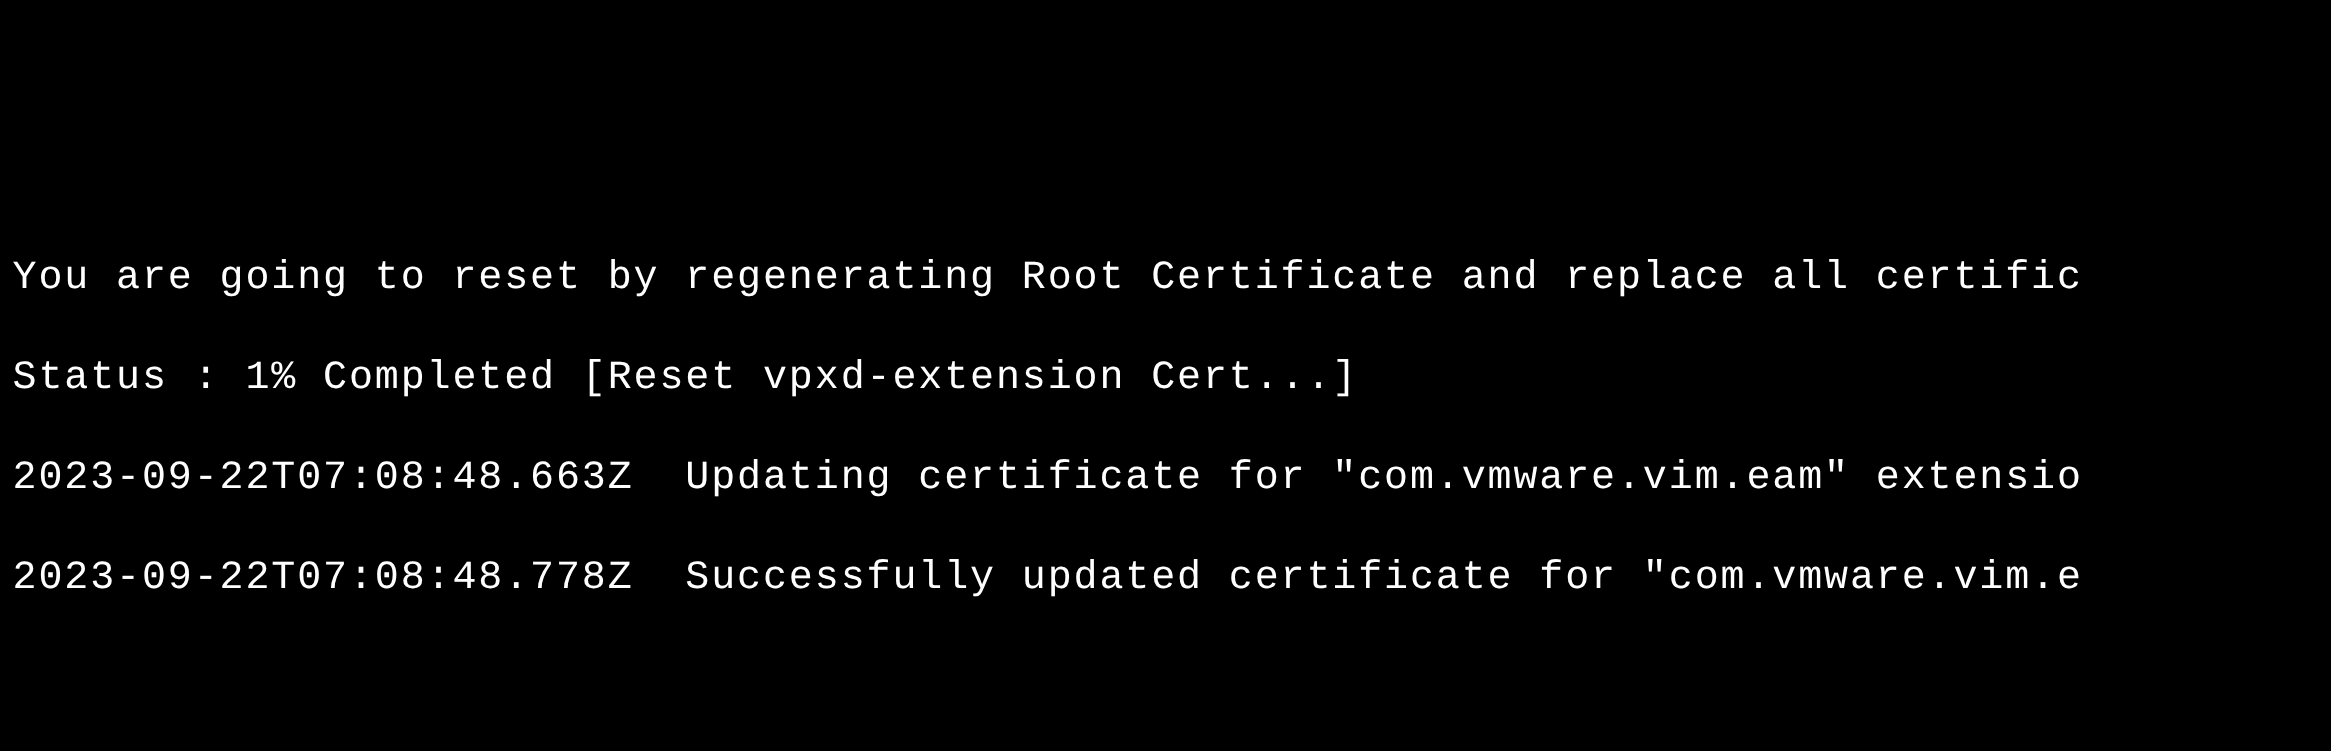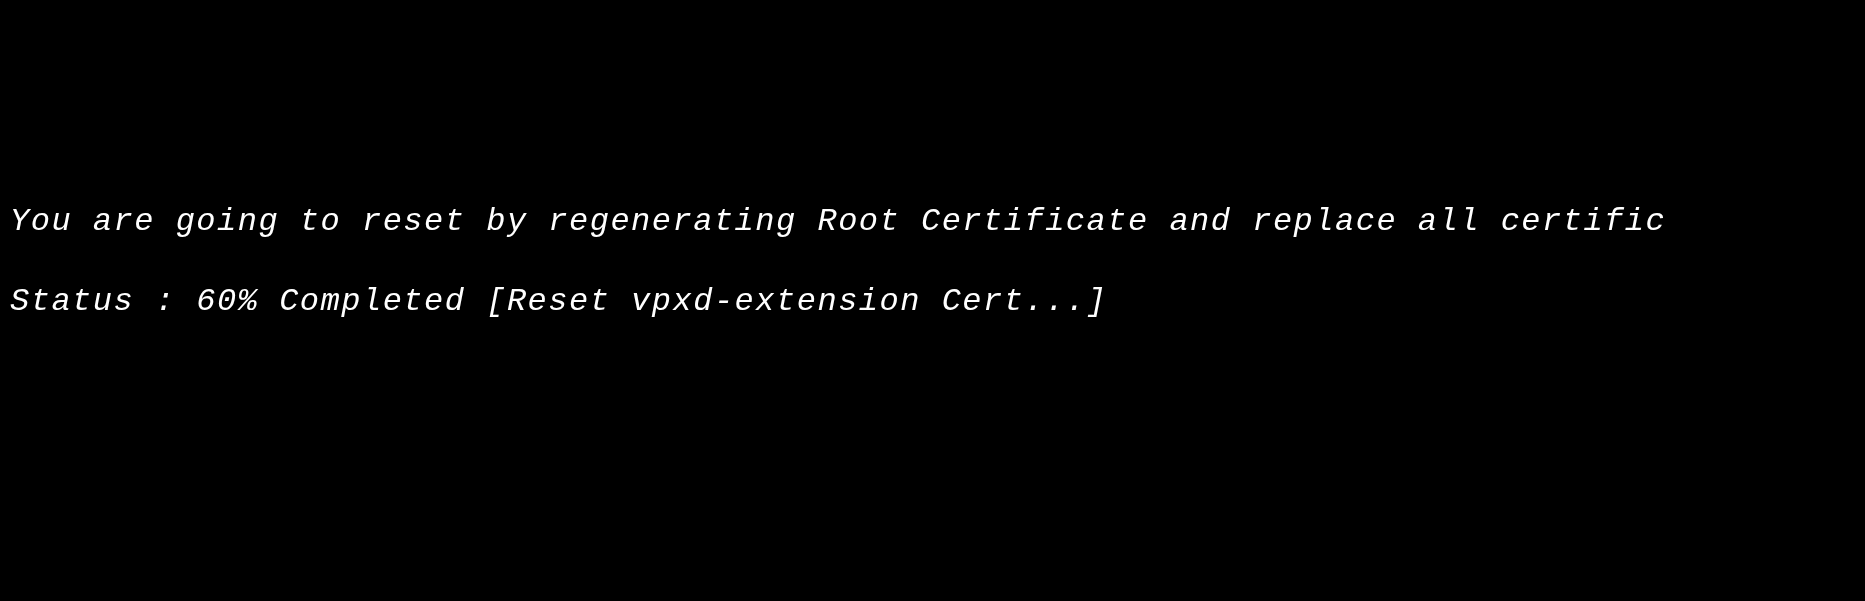--- a/index.html
+++ b/index.html
@@ -17,31 +17,32 @@
       overflow: hidden;
       width: 1865px;
       height: 601px;
       padding: 2px 10px;
       letter-spacing: 1.5px;
     }
     .terminal-line {
       display: block;
       overflow: hidden;
       white-space: pre;
-      font-style: italic;
     }
   </style>
 </head>
 <body>
 
 
 
 <div>
 <span class="terminal-line">You are going to reset by regenerating Root Certificate and replace all certific</span>
-<span class="terminal-line">Status : 60% Completed [Reset vpxd-extension Cert...]</span>
+<span class="terminal-line">Status : 1% Completed [Reset vpxd-extension Cert...]</span>
+<span class="terminal-line">2023-09-22T07:08:48.663Z  Updating certificate for "com.vmware.vim.eam" extensio</span>
+<span class="terminal-line">2023-09-22T07:08:48.778Z  Successfully updated certificate for "com.vmware.vim.e</span>
 
 
 
 
 
 
 
 
 
 </div>

